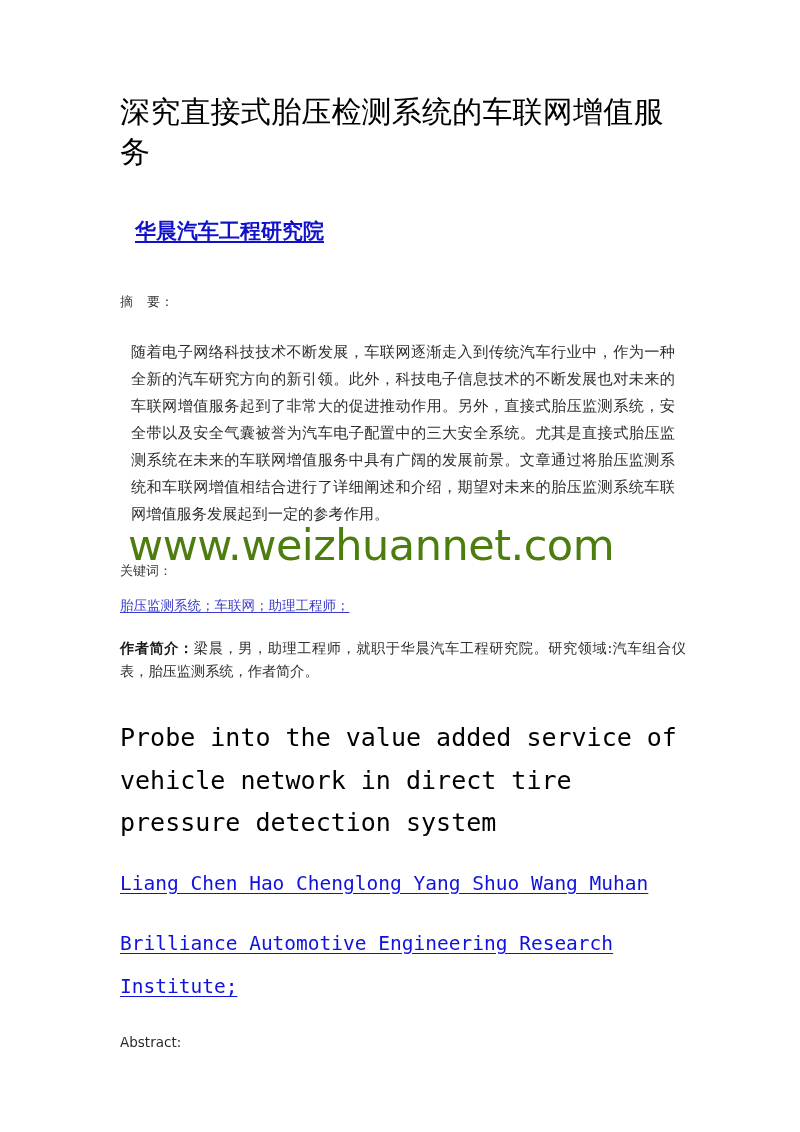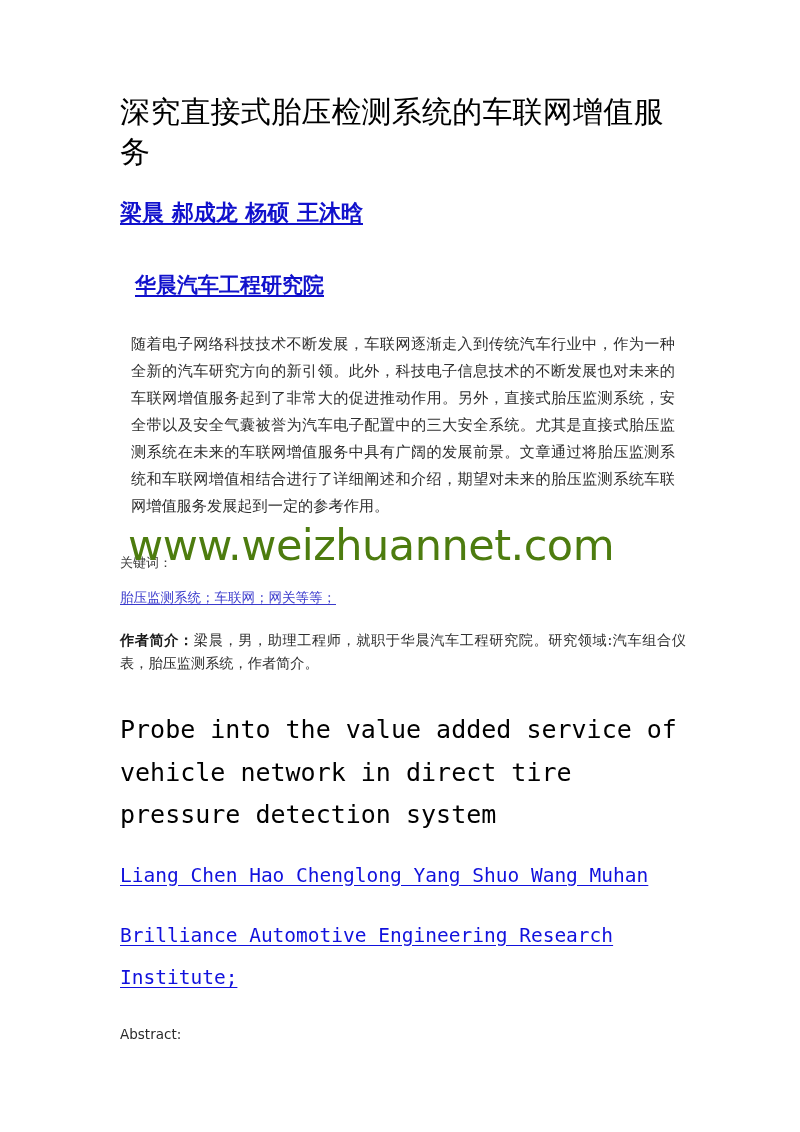--- a/index.html
+++ b/index.html
@@ -193,30 +193,30 @@
 <body>
 
 <div class="page">
 
   <div class="watermark">www.weizhuannet.com</div>
 
   <div class="content">
 
     <h1 class="cn-title">深究直接式胎压检测系统的车联网增值服务</h1>
 
-    <div class="cn-authors">梁晨  郝成龙  杨硕  王沐晗</div>
 
     <div class="cn-institute">华晨汽车工程研究院</div>
 
+    <div class="abs-label">摘　要：</div>
 
     <p class="abs-body">随着电子网络科技技术不断发展，车联网逐渐走入到传统汽车行业中，作为一种全新的汽车研究方向的新引领。此外，科技电子信息技术的不断发展也对未来的车联网增值服务起到了非常大的促进推动作用。另外，直接式胎压监测系统，安全带以及安全气囊被誉为汽车电子配置中的三大安全系统。尤其是直接式胎压监测系统在未来的车联网增值服务中具有广阔的发展前景。文章通过将胎压监测系统和车联网增值相结合进行了详细阐述和介绍，期望对未来的胎压监测系统车联网增值服务发展起到一定的参考作用。</p>
 
     <div class="kw-label">关键词：</div>
 
-    <div class="kw-list">胎压监测系统；车联网；网关等等；</div>
+    <div class="kw-list">胎压监测系统；车联网；助理工程师；</div>
 
     <p class="bio"><b>作者简介：</b><span>梁晨，男，助理工程师，就职于华晨汽车工程研究院。研究领域:汽车组合仪表，胎压监测系统，作者简介。</span></p>
 
     <h2 class="en-title">Probe into the value added service of vehicle network in direct tire pressure detection system</h2>
 
     <div class="en-authors">Liang Chen Hao Chenglong Yang Shuo Wang Muhan</div>
 
     <div class="en-institute">Brilliance Automotive Engineering Research Institute;</div>
 
     <div class="en-abs-label">Abstract:</div>

